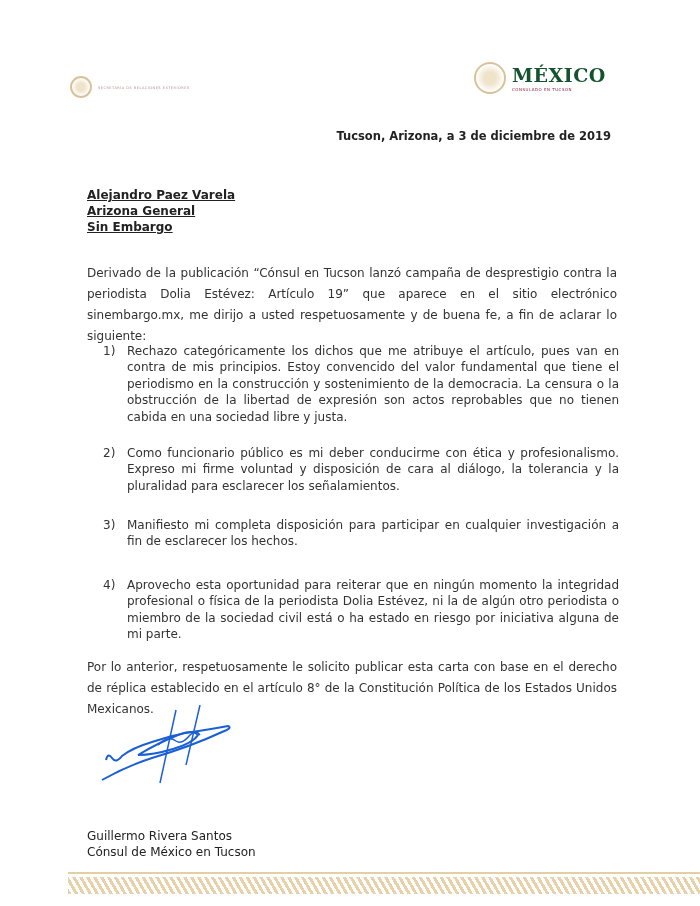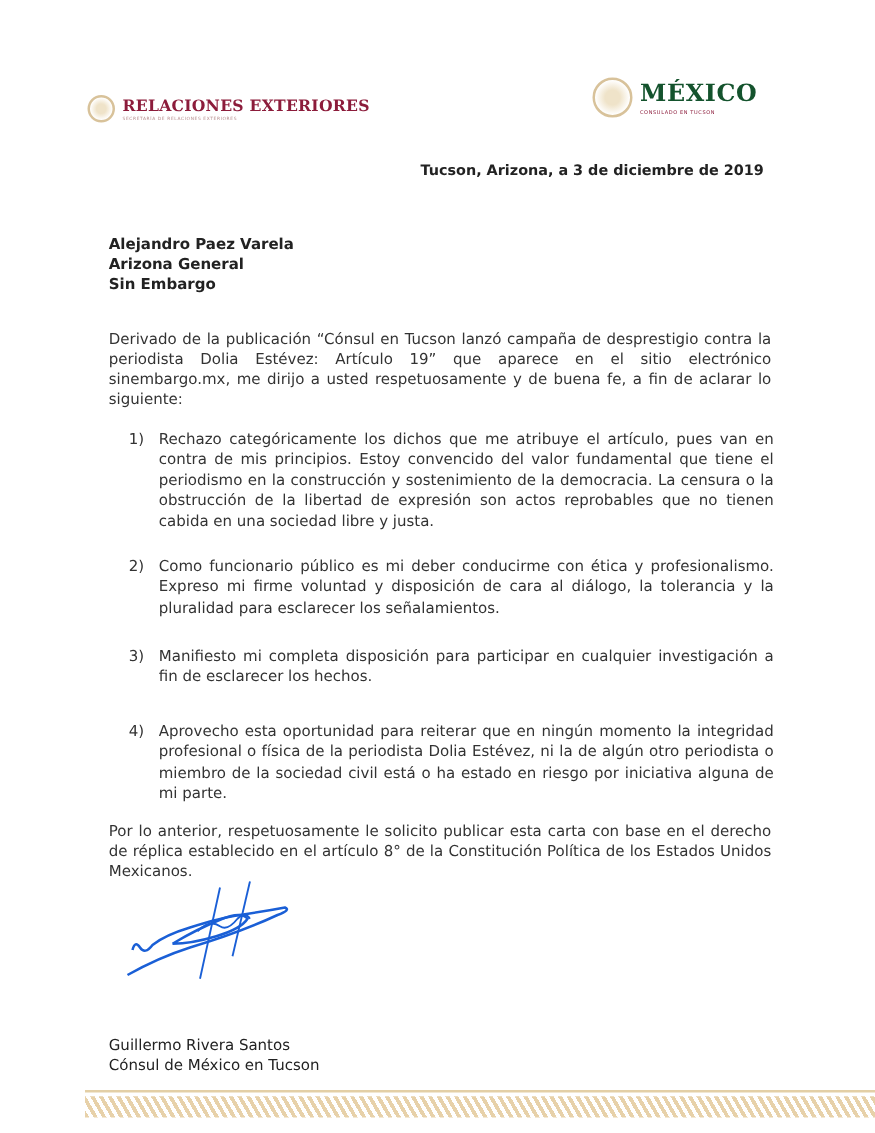--- a/index.html
+++ b/index.html
@@ -10,41 +10,40 @@
           background:radial-gradient(circle,#efe3c9 30%,#fff 70%); box-sizing:border-box; }
   .seal-big { width:32px; height:32px; }
   .sre-text { margin-left:6px; display:flex; flex-direction:column; }
   .sre-title { font-family:"DejaVu Serif", serif; font-weight:bold; color:#8c1c3b; font-size:12.5px; letter-spacing:0.2px; }
   .sre-sub { font-size:3.5px; color:#b48a8a; letter-spacing:0.5px; margin-top:1px; }
   .logo-right { position:absolute; left:474px; top:62px; display:flex; align-items:center; }
   .mx-text { margin-left:6px; display:flex; flex-direction:column; }
   .mx-title { font-family:"DejaVu Serif", serif; font-weight:bold; color:#14532d; font-size:19px; letter-spacing:0.5px; }
   .mx-sub { font-size:4px; color:#8c1c3b; letter-spacing:0.5px; margin-top:1px; }
   .date { position:absolute; right:89px; top:129px; font-weight:bold; font-size:11.5px; color:#222; }
-  .recipient { position:absolute; left:87px; top:187px; font-weight:bold; font-size:12px; line-height:16px; color:#222; }
-  .body-text { position:absolute; left:87px; width:530px; font-size:12px; line-height:16px; text-align:justify; color:#333; }
+  .recipient { position:absolute; left:87px; top:187px; font-weight:bold; font-size:12px; line-height:16px; color:#222;text-decoration:underline; }
+  .body-text { position:absolute; left:87px; width:530px; font-size:12px; line-height:21px; text-align:justify; color:#333; }
   .intro { top:263px; }
   .item { position:absolute; left:106px; width:513px; font-size:12px; line-height:16.4px; text-align:justify; color:#333; }
   .item .num { position:absolute; left:-3px; top:0; }
   .item .txt { display:block; margin-left:21px; }
   .i1 { top:343px; } .i2 { top:445px; } .i3 { top:517px; } .i4 { top:577px; }
   .closing { top:657px; }
   .signature { position:absolute; left:98px; top:705px; width:140px; height:80px; }
   .sig-name { position:absolute; left:87px; top:828px; font-weight:normal; font-size:12px; line-height:16px; color:#222; }
   .footer-line { position:absolute; left:68px; top:872px; width:634px; height:2px; background:#e3cfa6; }
   .footer-band { position:absolute; left:68px; top:877px; width:634px; height:17px;
      background:repeating-linear-gradient(60deg,#e3c99a 0 3px,#ffffff 3px 6px); opacity:0.85; }
 </style>
 </head>
 <body>
 
 <div class="logo-left">
   <div class="seal"></div>
   <div class="sre-text">
-    <span class="sre-title">RELACIONES EXTERIORES</span>
     <span class="sre-sub">SECRETARÍA DE RELACIONES EXTERIORES</span>
   </div>
 </div>
 
 <div class="logo-right">
   <div class="seal seal-big"></div>
   <div class="mx-text">
     <span class="mx-title">MÉXICO</span>
     <span class="mx-sub">CONSULADO EN TUCSON</span>
   </div>

